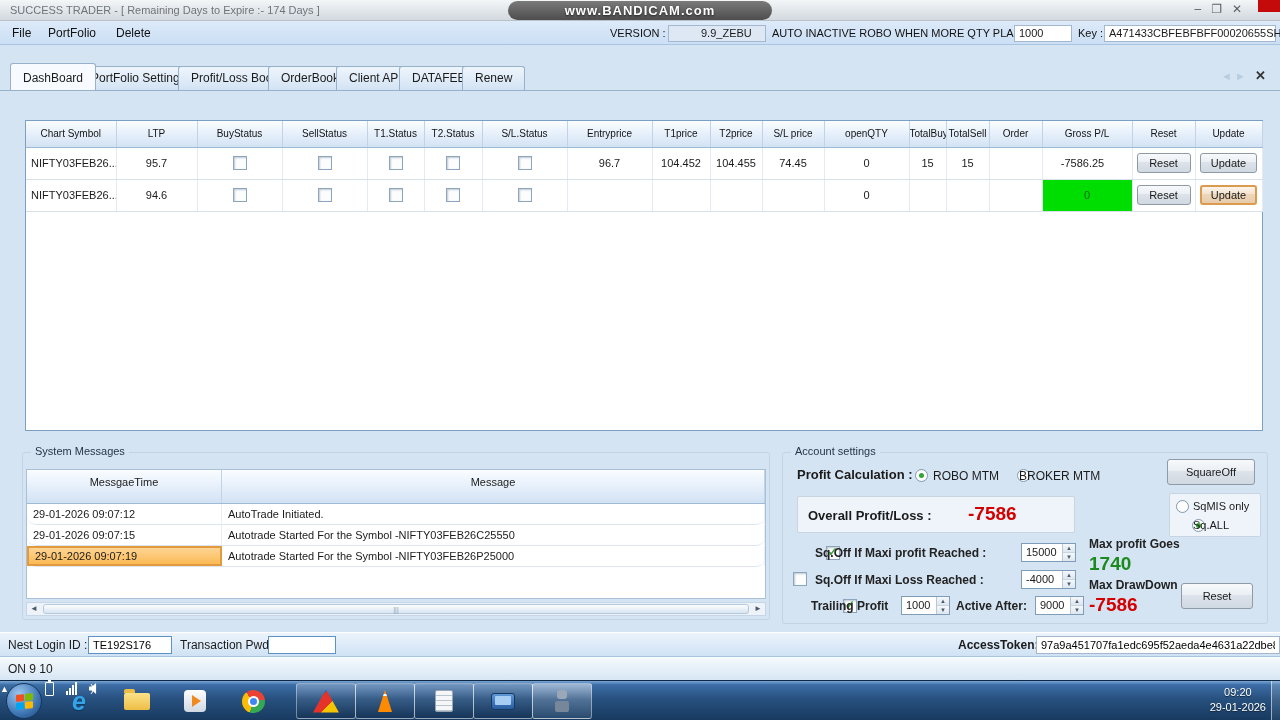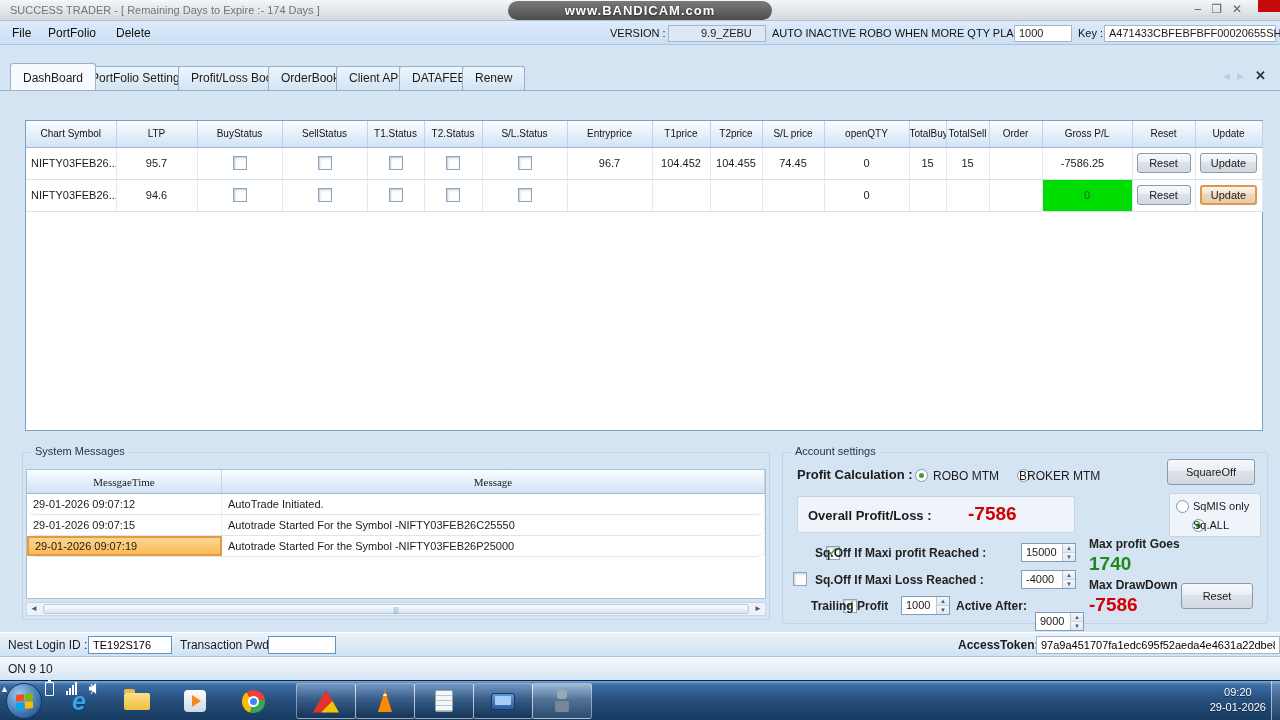--- a/index.html
+++ b/index.html
@@ -41,21 +41,21 @@
   .btn { display:inline-block; min-width:54px; padding:3px 10px; font-size:11px; color:#1b1b1b; text-align:center; border:1px solid #8e9aa6; border-radius:3px; background:linear-gradient(#f7f9fb,#ebeff3 45%,#dde3ea 46%,#d0d8e1); }
   .btn.focused { border:2px solid #dc9a4f; padding:2px 9px; background:linear-gradient(#fdf5ec,#f3e2cd 45%,#ecd6ba 46%,#e7ccab); }
 
   
   .groupbox { border:1px solid #c3d3e4; border-radius:3px; }
   .grouplabel { position:absolute; top:-8px; left:8px; background:#d5e4f3; padding:0 4px; font-size:11px; color:#24364a; }
 
   
   .msgwrap { left:22px; top:452px; width:748px; height:168px; }
   .msggrid { position:absolute; left:3px; top:16px; width:740px; height:130px; background:#fff; border:1px solid #a9c0d8; }
-  .msggrid .mh { display:flex; height:24px; background:linear-gradient(#fafdff,#e4eefa 55%,#d2e2f3); border-bottom:1px solid #9ebad6;font-family:Liberation Serif, serif; }
+  .msggrid .mh { display:flex; height:34px; background:linear-gradient(#fafdff,#e4eefa 55%,#d2e2f3); border-bottom:1px solid #9ebad6; }
   .msggrid .mh div { font-size:11px; text-align:center; line-height:24px; border-right:1px solid #c2d3e6; }
   .mrow { display:flex; height:21px; border-bottom:1px solid #dbe6f1;border-radius:9px; }
   .mrow div { font-size:11px; line-height:21px; padding-left:6px; border-right:1px solid #e8eef5; white-space:nowrap; overflow:hidden; }
   .mtime { width:195px; }
   .mmsg { flex:1; }
   .mrow.sel .mtime { background:linear-gradient(#fdd595,#fbba55); border:2px solid #e39a3c; line-height:17px; }
   .hscroll { position:absolute; left:3px; bottom:3px; width:740px; height:14px; background:#eef3fa; border:1px solid #c6d6e8; display:flex; align-items:center; }
   .hs-arrow { width:14px; height:12px; font-size:8px; color:#4a5a6a; text-align:center; line-height:12px; }
   .hs-thumb { height:10px; flex:1; margin:0 2px; background:linear-gradient(#fdfefe,#d8e5f2); border:1px solid #b5c9dd; border-radius:3px; text-align:center; font-size:7px; color:#8aa0b5; line-height:9px; }
 
@@ -310,21 +310,21 @@
   <span class="cb checked abs" style="left:10px; top:145px;"></span>
   <span class="abs boldlbl" style="left:28px; top:146px;">Trailing Profit</span>
   <span class="spin abs" style="left:118px; top:143px;">
     <span class="val" style="width:34px;">1000</span>
     <span class="arrows">
         <span>▲</span>
         <span>▼</span>
       </span>
   </span>
   <span class="abs boldlbl" style="left:173px; top:146px;">Active After:</span>
-  <span class="spin abs" style="left:252px; top:143px;margin-top:16px;">
+  <span class="spin abs" style="left:252px; top:143px;">
     <span class="val" style="width:34px;">9000</span>
     <span class="arrows">
         <span>▲</span>
         <span>▼</span>
       </span>
   </span>
 
   <span class="abs boldlbl" style="left:306px; top:84px;">Max profit Goes</span>
   <span class="abs bigpos" style="left:306px; top:100px;">1740</span>
   <span class="abs boldlbl" style="left:306px; top:125px;">Max DrawDown</span>

